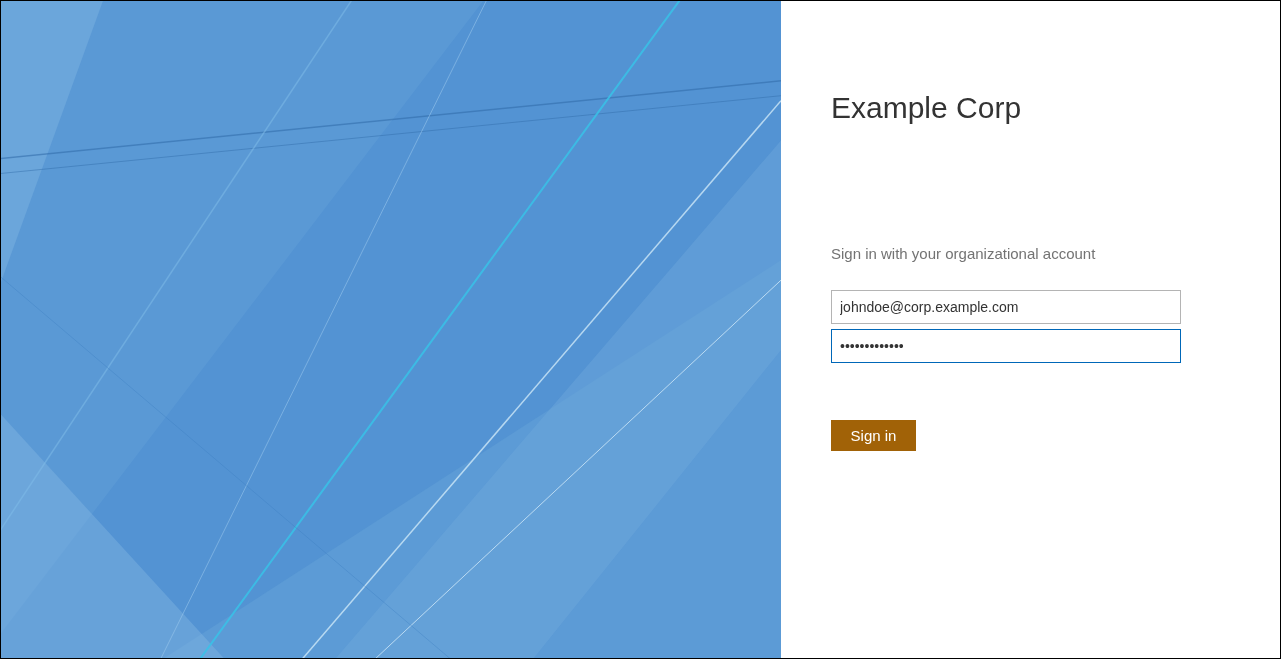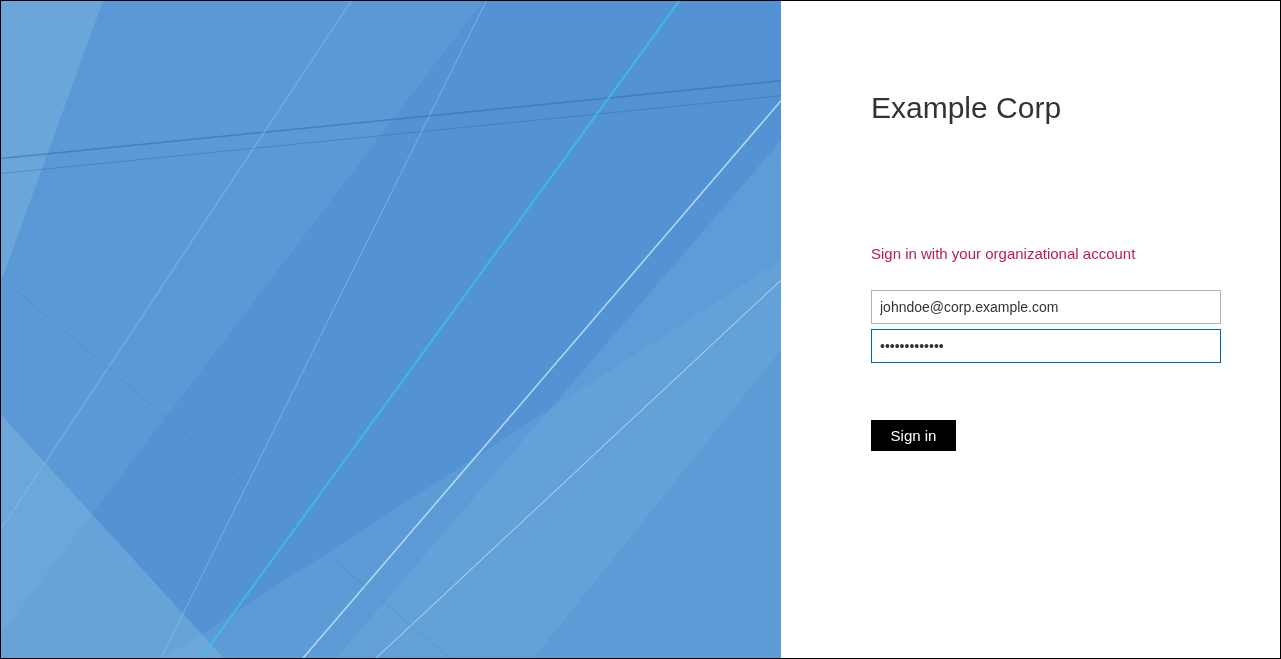--- a/index.html
+++ b/index.html
@@ -11,21 +11,20 @@
       font-family: 'Segoe UI', Tahoma, Geneva, Verdana, sans-serif;
       width: 1281px;
       height: 659px;
       overflow: hidden;
       border: 1px solid #000;
     }
     .container {
       display: flex;
       width: 100%;
       height: 100%;
-      gap: 40px;
     }
     .illustration-panel {
       width: 780px;
       height: 100%;
       background: #5c9bd6;
       position: relative;
       overflow: hidden;
     }
     .illustration-panel svg {
       width: 100%;
@@ -38,21 +37,21 @@
       padding: 90px 50px 0 50px;
     }
     .org-name {
       font-size: 30px;
       font-weight: 300;
       color: #333333;
       margin-bottom: 120px;
     }
     .signin-label {
       font-size: 15px;
-      color: #be185d;
+      color: #737373;
       margin-bottom: 28px;
     }
     .input-field {
       width: 350px;
       height: 33px;
       padding: 16px 8px;
       font-size: 14px;
       border: 1px solid #b4b4b4;
       font-family: inherit;
       color: #333;
@@ -60,21 +59,21 @@
       display: block;
       outline: none;
     }
     .input-field.focused {
       border: 1px solid #0067b8;
     }
     .signin-button {
       margin-top: 52px;
       width: 85px;
       height: 31px;
-      background: #000000;
+      background: #a16207;
       color: #ffffff;
       border: none;
       font-size: 15px;
       font-family: inherit;
       cursor: pointer;
     }
   </style>
 </head>
 <body>
 

